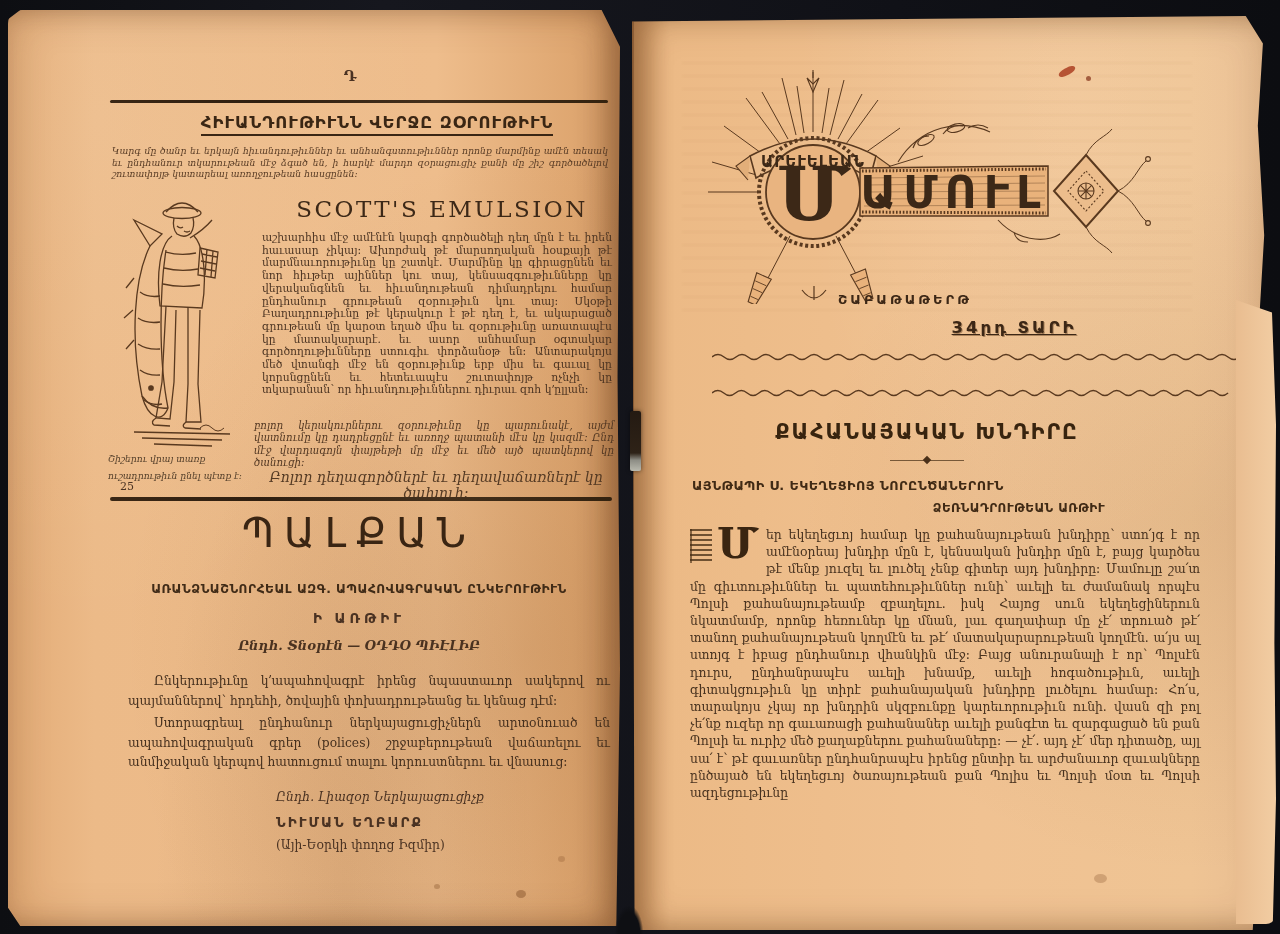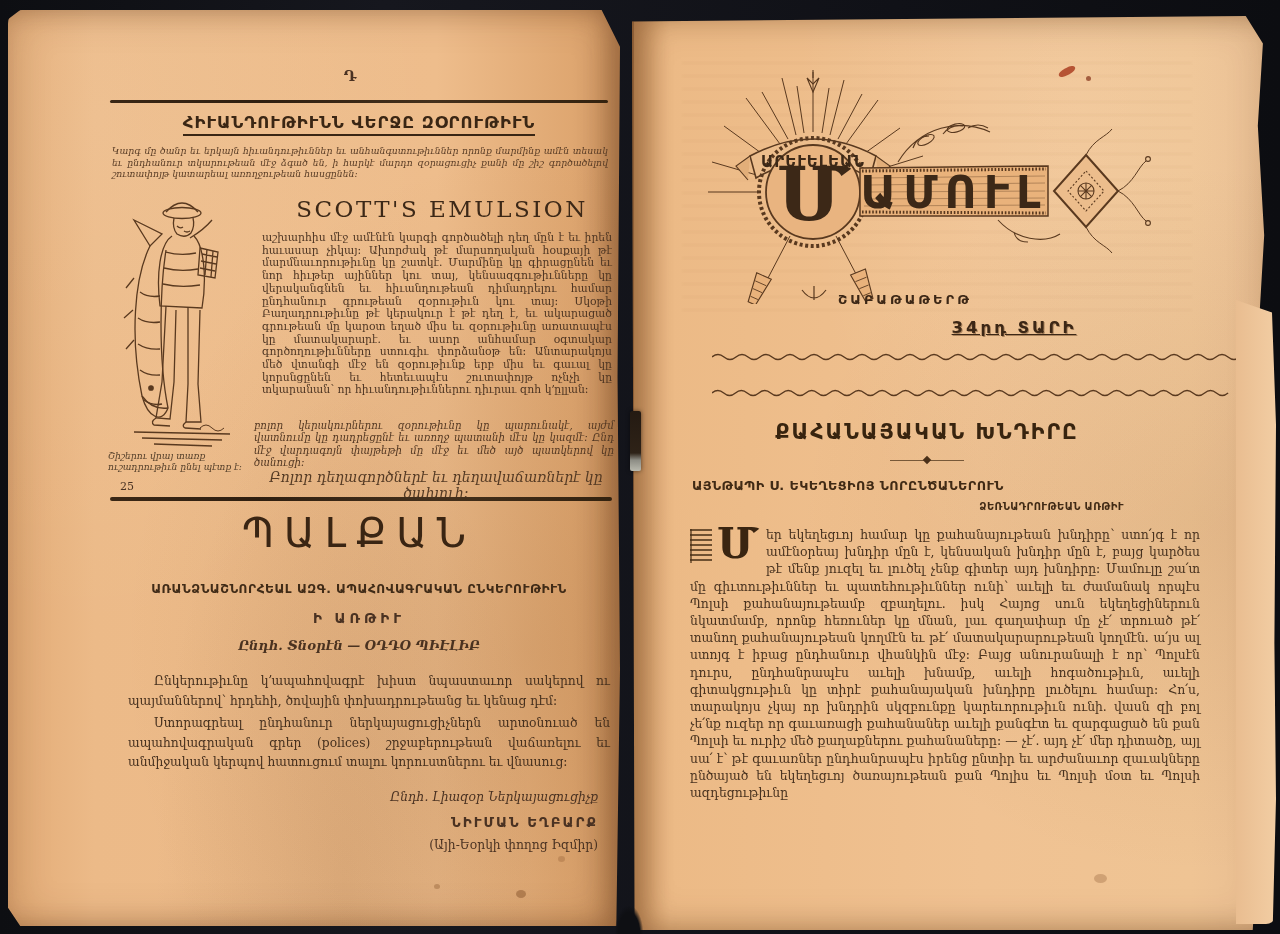--- a/index.html
+++ b/index.html
@@ -36,59 +36,59 @@
 
   
   .ctr{text-align:center;}
   .just{text-align:justify;}
   .abs{position:absolute;}
   .rule{background:linear-gradient(90deg,#3a2715 0%,#2f1f10 30%,#44301c 65%,#33220f 100%);border-radius:2px;}
 
   
   .sigmark{left:330px;top:58px;width:24px;font-size:14px;font-weight:bold;}
   .rule1{left:102px;top:90px;width:498px;height:3px;}
-  .ad-head{left:102px;top:103px;width:498px;font-size:16.5px;font-weight:bold;letter-spacing:1px;color:#3a2614;font-family:"DejaVu Sans",sans-serif;}
+  .ad-head{left:120px;top:103px;width:498px;font-size:16.5px;font-weight:bold;letter-spacing:1px;color:#3a2614;font-family:"DejaVu Sans",sans-serif;}
   .ad-head span{border-bottom:2px solid #3a2614;padding-bottom:2px;}
   .ad-intro{left:104px;top:135px;width:496px;font-size:9.3px;line-height:11.6px;font-style:italic;color:#5a3d26;}
   .fisherman{left:96px;top:172px;}
   .brand{left:262px;top:186px;width:344px;font-size:23px;letter-spacing:2.5px;color:#3c2817;}
   .ad-body{left:254px;top:222px;width:350px;font-size:10.8px;line-height:12.7px;color:#4c3422;}
   .ad-sub{left:254px;top:386px;width:350px;font-size:14.5px;font-weight:bold;letter-spacing:1px;color:#3a2614;font-family:"DejaVu Sans",sans-serif;}
   .ad-sub span{border-bottom:2px solid #3a2614;padding-bottom:1px;}
   .ad-sub-body{left:246px;top:410px;width:360px;font-size:10.2px;line-height:12.4px;font-style:italic;color:#533823;}
   .ad-avail{left:258px;top:459px;width:340px;font-size:14px;font-style:italic;color:#543a24;}
-  .ad-capt{left:100px;top:440px;width:152px;font-size:9.2px;line-height:11px;font-style:italic;color:#55402b;}
+  .ad-capt{left:100px;top:440px;width:152px;font-size:9.2px;line-height:17px;font-style:italic;color:#55402b;}
   .pagenum{left:112px;top:470px;font-size:11px;}
   .rule2{left:102px;top:487px;width:502px;height:4px;}
   .blk-title{left:102px;top:500px;width:498px;font-size:40px;font-weight:normal;letter-spacing:10px;color:#3a2513;font-family:"DejaVu Sans",sans-serif;}
   .blk-sub{left:98px;top:572px;width:506px;font-size:12.2px;font-weight:bold;letter-spacing:.5px;color:#402b17;font-family:"DejaVu Sans",sans-serif;}
   .blk-loc{left:102px;top:600px;width:498px;font-size:13.5px;font-weight:bold;letter-spacing:4px;font-family:"DejaVu Sans",sans-serif;}
   .blk-dir{left:102px;top:628px;width:498px;font-size:13px;font-style:italic;font-weight:bold;color:#4a3220;}
   .blk-paras{left:120px;top:662px;width:482px;font-size:12.3px;line-height:19.5px;color:#46301e;}
   .blk-paras p{margin:0 0 3px 0;text-indent:26px;text-align:justify;}
-  .blk-sig{left:280px;top:780px;width:310px;text-align:right;}
+  .blk-sig{left:268px;top:780px;width:310px;text-align:left;}
   .sig-label{font-size:12.3px;font-style:italic;}
   .sig-name{font-size:13.5px;font-weight:bold;letter-spacing:2px;margin-top:10px;font-family:"DejaVu Sans",sans-serif;}
   .sig-addr{font-size:12.3px;margin-top:8px;}
 
   
   .masthead{left:66px;top:48px;}
   .weekly{left:140px;top:276px;width:266px;font-size:13px;font-weight:bold;letter-spacing:3px;color:#3c2716;font-family:"DejaVu Sans",sans-serif;}
   .year{left:292px;top:302px;width:180px;font-size:16.5px;font-weight:bold;letter-spacing:3px;color:#3c2716;
         text-shadow:1px 1px 0 rgba(88,56,26,.45);font-family:"DejaVu Sans",sans-serif;text-decoration:underline;}
   .wavy{position:absolute;height:10px;}
   .wavy1{left:80px;top:336px;width:532px;}
   .wavy2{left:80px;top:372px;width:520px;}
   .issue-row{left:86px;top:347px;width:446px;display:flex;justify-content:space-between;
         font-size:13.5px;font-weight:bold;letter-spacing:1.5px;color:#35220f;font-family:"DejaVu Sans",sans-serif;}
   .art-title{left:58px;top:404px;width:474px;font-size:20.5px;font-weight:bold;letter-spacing:2px;color:#38240f;font-family:"DejaVu Sans",sans-serif;}
   .title-orn{position:absolute;left:258px;top:444px;width:74px;height:7px;border-top:1px solid rgba(70,45,20,.7);}
   .title-orn i{position:absolute;left:34px;top:-4px;width:6px;height:6px;background:#4a3019;transform:rotate(45deg);}
   .ded1{left:60px;top:462px;width:440px;font-size:12.8px;font-weight:bold;letter-spacing:.4px;color:#402a15;font-family:"DejaVu Sans",sans-serif;}
-  .ded2{left:64px;top:485px;width:428px;text-align:right;font-size:10px;font-weight:bold;letter-spacing:.4px;color:#402a15;font-family:"DejaVu Sans",sans-serif;}
+  .ded2{left:45px;top:485px;width:428px;text-align:right;font-size:12px;font-weight:bold;letter-spacing:.4px;color:#402a15;font-family:"DejaVu Sans",sans-serif;}
   .art-body{left:58px;top:510px;width:510px;font-size:12.4px;line-height:17.2px;color:#48321f;text-align:justify;}
   .dc-orn{float:left;width:20px;height:34px;margin:3px 5px 0 0;
         background:repeating-linear-gradient(180deg,rgba(70,45,20,.75) 0 2px,transparent 2px 5px);
         border-left:2px solid rgba(70,45,20,.6);}
   .dropcap{float:left;font-size:42px;line-height:36px;font-weight:bold;margin:0 8px 0 0;color:#3a2511;font-family:"DejaVu Serif",serif;}
   .bleed{position:absolute;left:50px;top:46px;width:510px;height:250px;opacity:.55;
         background:repeating-linear-gradient(180deg,rgba(95,60,28,.07) 0 2px,transparent 2px 13px);
         filter:blur(1px);pointer-events:none;}
 
   
@@ -159,21 +159,21 @@
     <div class="abs ad-capt">Շիշերու վրայ տառք ուշադրութիւն ընել պէտք է։</div>
     <div class="abs pagenum">25</div>
 
     <div class="abs rule rule2"></div>
 
     <div class="abs ctr blk-title">ՊԱԼՔԱՆ</div>
     <div class="abs ctr blk-sub">ԱՌԱՆՁՆԱՇՆՈՐՀԵԱԼ ԱԶԳ. ԱՊԱՀՈՎԱԳՐԱԿԱՆ ԸՆԿԵՐՈՒԹԻՒՆ</div>
     <div class="abs ctr blk-loc">Ի ԱՌԹԻՒ</div>
     <div class="abs ctr blk-dir">Ընդհ. Տնօրէն — ՕԴԴՕ ՊԻԷԼԻԲ</div>
     <div class="abs blk-paras">
-      <p>Ընկերութիւնը կ՚ապահովագրէ խիստ նպաստաւոր սակերով ու պայմաններով՝ հրդեհի, ծովային փոխադրութեանց եւ կենաց դէմ։</p>
+      <p>Ընկերութիւնը կ՚ապահովագրէ իրենց նպաստաւոր սակերով ու պայմաններով՝ հրդեհի, ծովային փոխադրութեանց եւ կենաց դէմ։</p>
       <p>Ստորագրեալ ընդհանուր ներկայացուցիչներն արտօնուած են ապահովագրական գրեր (polices) շրջաբերութեան վաճառելու եւ անմիջական կերպով հատուցում տալու կորուստներու եւ վնասուց։</p>
     </div>
     <div class="abs blk-sig">
       <div class="sig-label">Ընդհ. Լիազօր Ներկայացուցիչք</div>
       <div class="sig-name">ՆԻՒՄԱՆ ԵՂԲԱՐՔ</div>
       <div class="sig-addr">(Այի-Եօրկի փողոց Իզմիր)</div>
     </div>
   </div>
 
   <div class="page rp">

